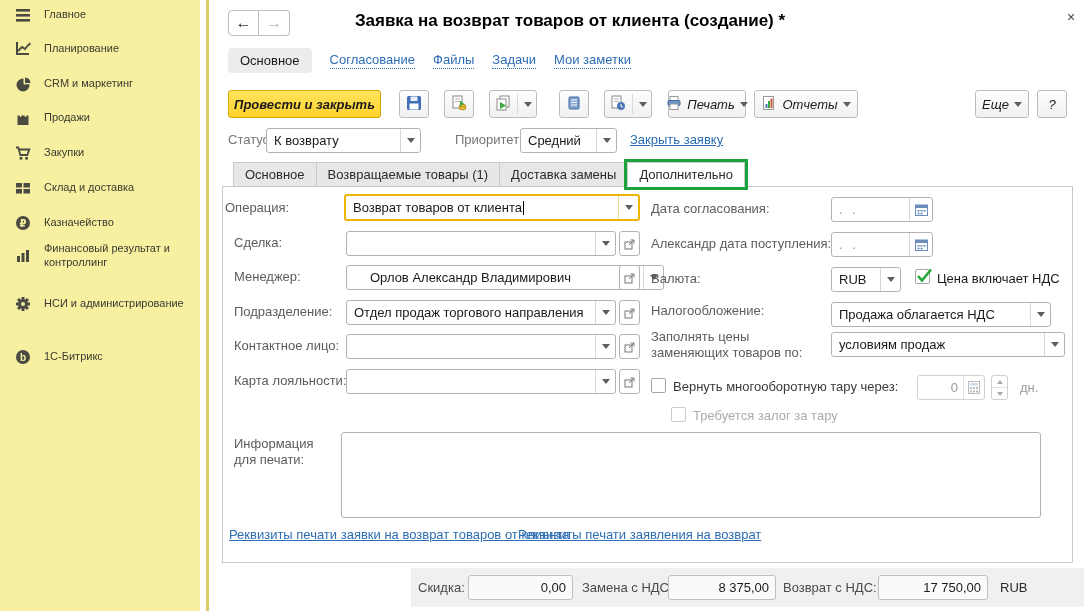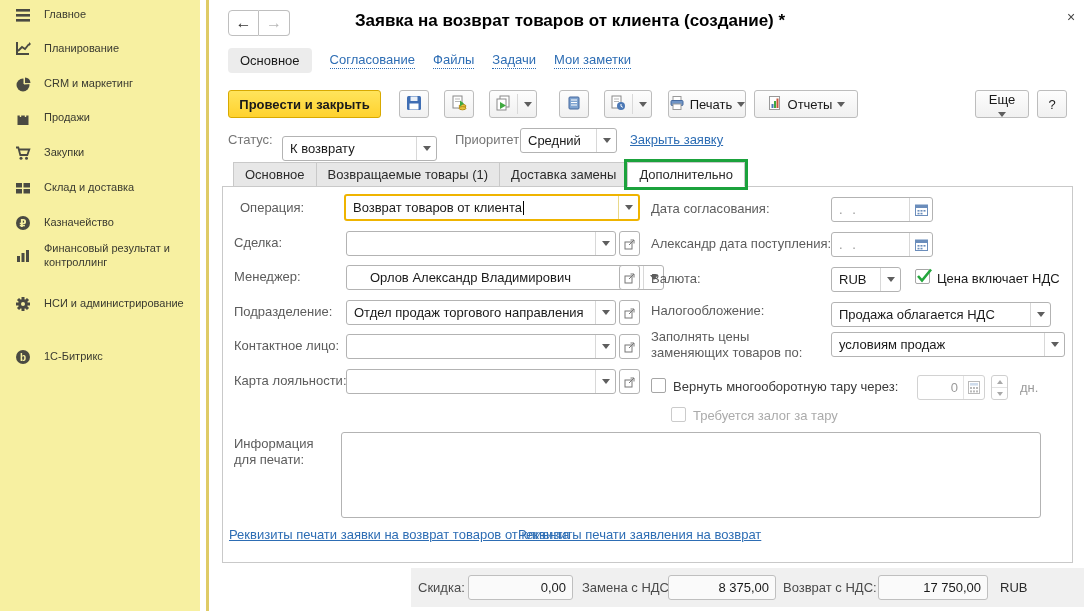--- a/index.html
+++ b/index.html
@@ -22,21 +22,21 @@
   .title{position:absolute;left:290px;top:11px;width:560px;text-align:center;font-size:17px;font-weight:700;color:#000;}
   .closex{position:absolute;left:1060px;top:6px;width:22px;height:22px;text-align:center;line-height:22px;
           font-size:14px;color:#444;cursor:pointer;}
 
   .navtabs{position:absolute;left:228px;top:47px;display:flex;align-items:center;gap:18px;height:26px;}
   .navtab-active{background:#ECECEC;border-radius:4px;padding:5px 12px;color:#1a1a1a;cursor:pointer;}
   .navtab{color:#2D6DB4;border-bottom:1px dotted #2D6DB4;padding-bottom:1px;cursor:pointer;}
 
   
   .tb{position:absolute;top:90px;height:28px;box-sizing:border-box;border:1px solid #BDBDBD;border-radius:3px;
-      background:linear-gradient(#FDFDFD,#F0F0F0);display:flex;align-items:center;justify-content:center;gap:5px;cursor:pointer;}
+      background:linear-gradient(#FDFDFD,#F0F0F0);display:flex;align-items:center;justify-content:center;gap:5px;cursor:pointer;font-style:italic;}
   .tb-yellow{background:linear-gradient(#FFE45C,#FFD22E);border-color:#D8A900;font-weight:700;color:#1a1a1a;}
   .caret{width:0;height:0;border-left:4px solid transparent;border-right:4px solid transparent;border-top:5px solid #5E5E5E;}
   .tbsep{width:1px;align-self:stretch;background:#D9D9D9;margin:3px 1px;}
 
   
   .lbl{position:absolute;color:#757575;white-space:nowrap;}
   .combo{position:absolute;box-sizing:border-box;height:25px;border:1px solid #B3B3B3;border-radius:3px;background:#fff;
          display:flex;align-items:center;cursor:pointer;}
   .cval{flex:1;padding:0 7px;white-space:nowrap;overflow:hidden;color:#1a1a1a;}
   .cdd{width:19px;align-self:stretch;border-left:1px solid #D8D8D8;display:flex;align-items:center;justify-content:center;}
@@ -274,30 +274,30 @@
   <div class="tb" style="left:754px;width:104px;">
     <span><svg width="16" height="16">
           <rect x="2.5" y="1.5" width="10" height="13" fill="#fff" stroke="#999"></rect>
           <rect x="4.5" y="9" width="2" height="4" fill="#4B78B5"></rect>
           <rect x="7" y="6" width="2" height="7" fill="#3FA93F"></rect>
           <rect x="9.5" y="3.5" width="2" height="9.5" fill="#C9573C"></rect>
         </svg></span>
     <span>Отчеты</span>
     <span class="caret"></span>
   </div>
-  <div class="tb" style="left:975px;width:54px;flex-direction:column;">
+  <div class="tb" style="left:975px;width:54px;">
     <span>Еще</span>
     <span class="caret"></span>
   </div>
   <div class="tb" style="left:1037px;width:30px;">
     <span>?</span>
   </div>
 
   <div class="lbl" style="left:228px;top:132px;">Статус:</div>
-  <div class="combo" style="left:282px;top:128px;width:155px;margin-top:8px;">
+  <div class="combo" style="left:266px;top:128px;width:155px;">
     <span class="cval">К возврату</span>
     <span class="cdd">
         <span class="caret"></span>
       </span>
   </div>
   <div class="lbl" style="left:455px;top:132px;">Приоритет:</div>
   <div class="combo" style="left:520px;top:128px;width:97px;">
     <span class="cval">Средний</span>
     <span class="cdd">
         <span class="caret"></span>
@@ -307,21 +307,21 @@
 
   <div class="itabs">
     <div class="itab">Основное</div>
     <div class="itab">Возвращаемые товары (1)</div>
     <div class="itab">Доставка замены</div>
     <div class="itab itab-active">Дополнительно</div>
   </div>
 
   <div class="panel" style="position:absolute;">
 
-    <div class="flabel" style="left:17px;top:13px;">Операция:</div>
+    <div class="flabel" style="left:2px;top:13px;">Операция:</div>
     <div class="fld fld-focus" style="left:121px;top:7px;width:296px;">
       <span class="cval"><span>Возврат товаров от клиента</span><span class="txtcaret"></span></span>
       <span class="cdd" style="border-left-color:#E9D98A;">
           <span class="caret"></span>
         </span>
     </div>
 
     <div class="flabel" style="left:11px;top:48px;">Сделка:</div>
     <div class="fld" style="left:123px;top:44px;width:270px;">
       <span class="cval"></span>

